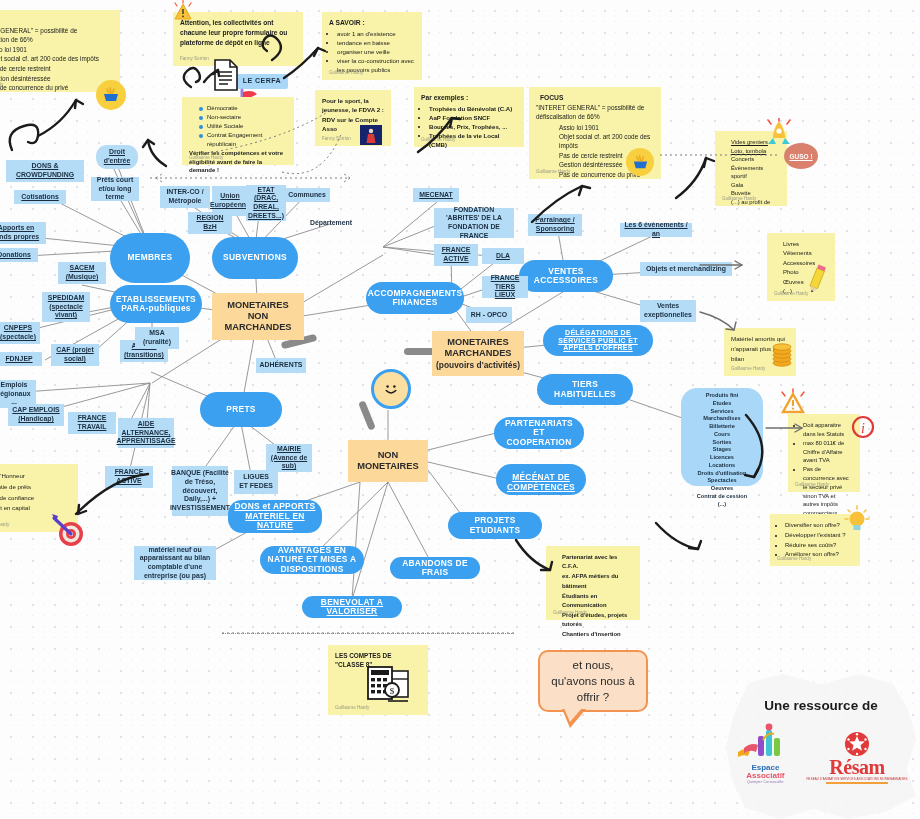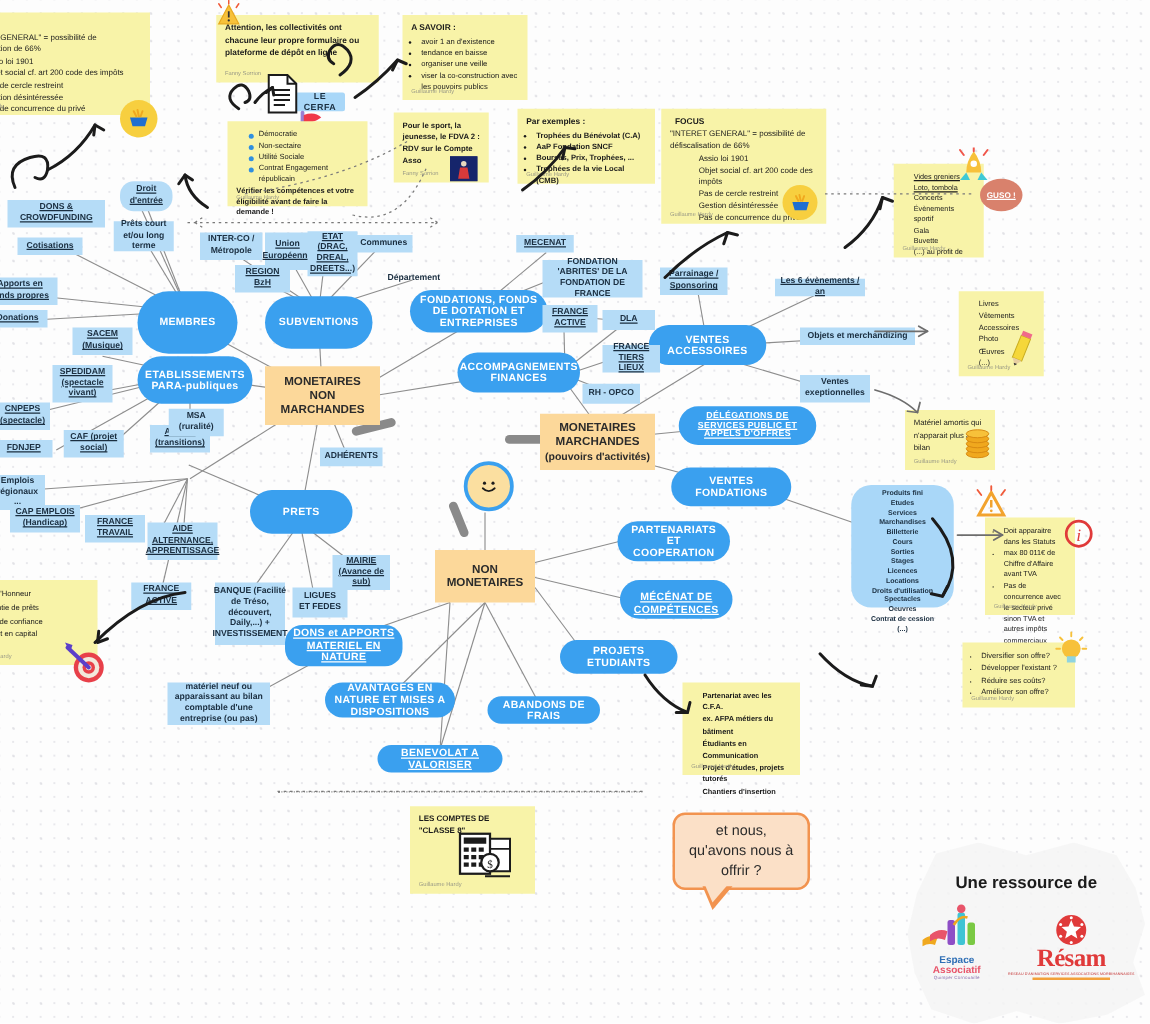--- a/index.html
+++ b/index.html
@@ -238,34 +238,31 @@
     </div>
   <div class="pill lvl1" style="left:212px;top:237px;width:86px;height:42px;">
       <span>SUBVENTIONS</span>
     </div>
   <div class="pill lvl1" style="left:110px;top:285px;width:92px;height:38px;">
       <span>ETABLISSEMENTS PARA-publiques</span>
     </div>
   <div class="pill lvl1" style="left:200px;top:392px;width:82px;height:35px;">
       <span>PRETS</span>
     </div>
-  <div class="pill lvl1" style="left:328px;top:232px;width:110px;height:34px;">
-      <span>FONDATIONS, FONDS DE DOTATION ET ENTREPRISES</span>
-    </div>
   <div class="pill lvl1" style="left:366px;top:282px;width:98px;height:32px;">
       <span>ACCOMPAGNEMENTS FINANCES</span>
     </div>
   <div class="pill lvl1" style="left:519px;top:260px;width:94px;height:32px;">
       <span>VENTES ACCESSOIRES</span>
     </div>
   <div class="pill lvl1" style="left:543px;top:325px;width:110px;height:31px;">
       <span style="font-size:7px;text-decoration:underline;">DÉLÉGATIONS DE SERVICES PUBLIC ET APPELS D'OFFRES</span>
     </div>
   <div class="pill lvl1" style="left:537px;top:374px;width:96px;height:31px;">
-      <span>VENTES FONDATIONS</span>
+      <span>TIERS HABITUELLES</span>
     </div>
   <div class="pill lvl1" style="left:494px;top:417px;width:90px;height:32px;">
       <span>PARTENARIATS ET COOPERATION</span>
     </div>
   <div class="pill lvl1" style="left:496px;top:464px;width:90px;height:31px;align-items:flex-end;">
       <span style="text-decoration:underline;">MÉCÉNAT DE COMPÉTENCES</span>
     </div>
   <div class="pill lvl1" style="left:448px;top:512px;width:94px;height:27px;">
       <span>PROJETS ETUDIANTS</span>
     </div>
@@ -390,21 +387,21 @@
     </div>
   <div class="lbl u" style="left:620px;top:223px;width:72px;height:14px;">
       <span>Les 6 évènements / an</span>
     </div>
   <div class="lbl" style="left:640px;top:262px;width:92px;height:14px;">
       <span>Objets et merchandizing</span>
     </div>
   <div class="lbl" style="left:640px;top:300px;width:56px;height:22px;">
       <span>Ventes exeptionnelles</span>
     </div>
-  <div class="lbl big" style="left:236px;top:74px;width:40px;height:15px;font-weight:bold;letter-spacing:.4px;">
+  <div class="lbl big" style="left:236px;top:74px;width:52px;height:15px;font-weight:bold;letter-spacing:.4px;">
       <span>LE CERFA</span>
     </div>
   <div class="lbl" style="left:256px;top:358px;width:50px;height:15px;">
       <span style="text-decoration:none;">ADHÉRENTS</span>
     </div>
 
   <div class="lbl big" style="left:681px;top:388px;width:82px;height:98px;border-radius:16px;align-items:flex-start;padding-top:4px;">
     <ul class="plainlist" style="text-align:center;width:100%;font-size:5.6px;line-height:1.32;font-weight:bold;">
       <li>Produits fini</li>
         <li>Etudes</li>

